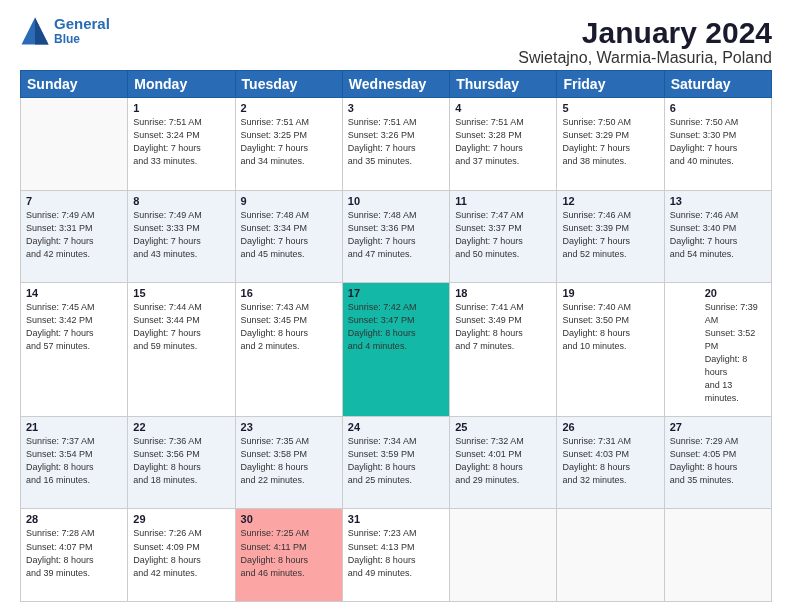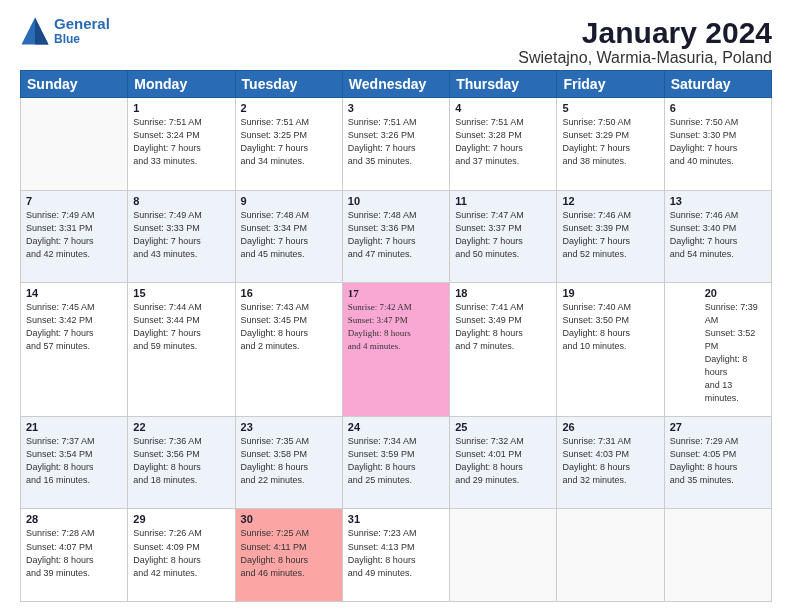--- a/index.html
+++ b/index.html
@@ -229,21 +229,21 @@
             <div class="day-info">Daylight: 7 hours</div>
             <div class="day-info">and 59 minutes.</div>
           </td>
           <td style="background-color: rgb(255, 255, 255);">
             <div class="day-num">16</div>
             <div class="day-info">Sunrise: 7:43 AM</div>
             <div class="day-info">Sunset: 3:45 PM</div>
             <div class="day-info">Daylight: 8 hours</div>
             <div class="day-info">and 2 minutes.</div>
           </td>
-          <td style="background-color: #f9a8d4; font-family: Liberation Serif, serif;">
+          <td style="background-color: #14b8a6;">
             <div class="day-num">17</div>
             <div class="day-info">Sunrise: 7:42 AM</div>
             <div class="day-info">Sunset: 3:47 PM</div>
             <div class="day-info">Daylight: 8 hours</div>
             <div class="day-info">and 4 minutes.</div>
           </td>
           <td style="background-color: rgb(255, 255, 255);">
             <div class="day-num">18</div>
             <div class="day-info">Sunrise: 7:41 AM</div>
             <div class="day-info">Sunset: 3:49 PM</div>

